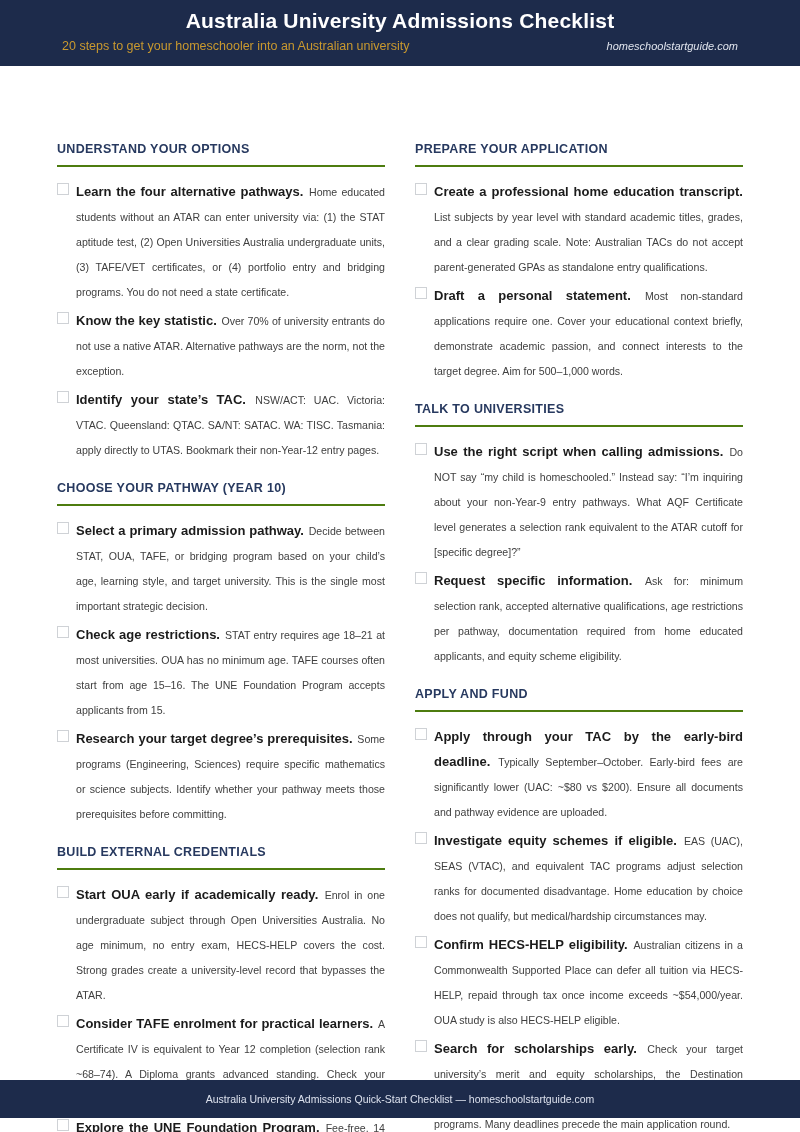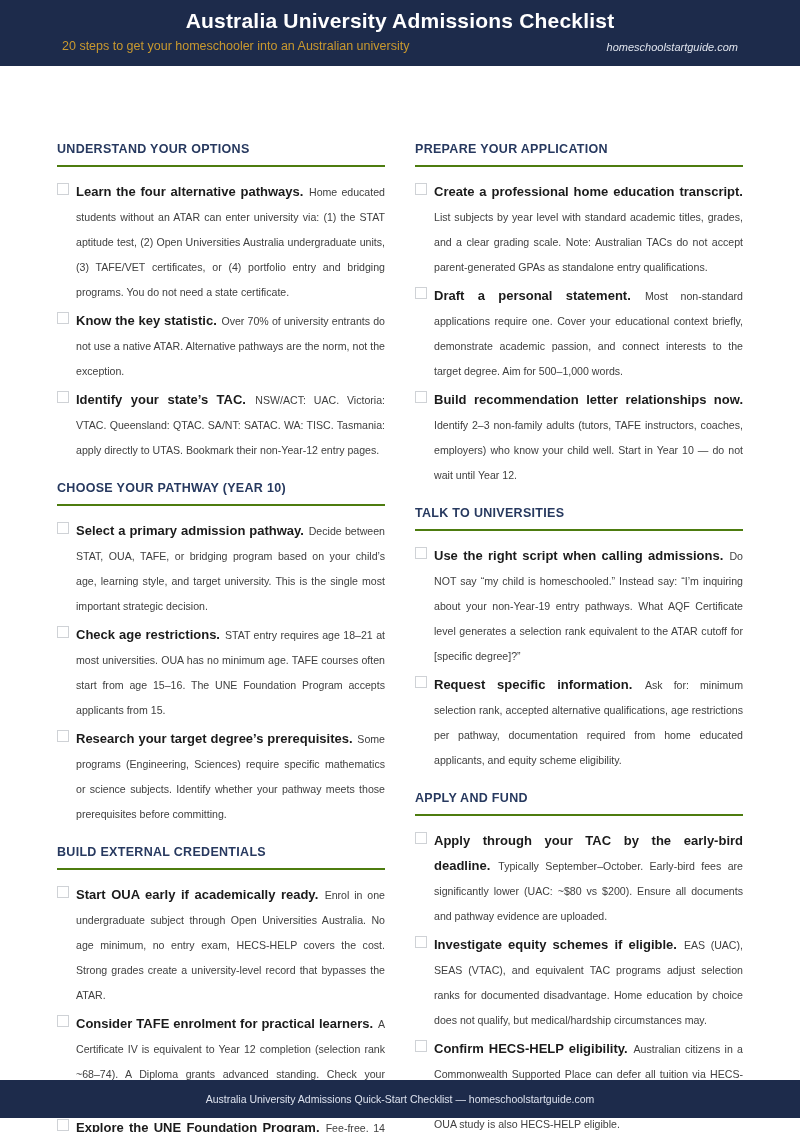--- a/index.html
+++ b/index.html
@@ -8,21 +8,21 @@
     width: 800px; height: 1132px; position: relative; overflow: hidden; background: #ffffff;
   }
   
   .header {
     background: #1d2b4b; height: 66px; padding: 0 62px; box-sizing: border-box;
     color: #ffffff;
   }
   .header h1 {
     margin: 0; padding-top: 9px; font-size: 21px; font-weight: 700; letter-spacing: 0.2px; text-align: center;
   }
-  .header-row { display: flex; justify-content: space-between; align-items: flex-end; margin-top: 6px; }
+  .header-row { display: flex; justify-content: space-between; align-items: center; margin-top: 6px; }
   .subtitle { color: #c9992f; font-size: 12.5px; }
   .site { color: #dfe3ec; font-size: 11px; font-style: italic; }
   
   .main { display: flex; gap: 30px; padding: 76px 57px 0 57px; box-sizing: border-box; }
   .col { width: 328px; }
   .section { margin-top: 19px; }
   .section:first-child { margin-top: 0; }
   .section-heading {
     margin: 0; font-size: 12.5px; font-weight: 700; color: #27395f; letter-spacing: 0.3px;
     border-bottom: 2px solid #4d7c0f; padding-bottom: 9px;
@@ -130,34 +130,30 @@
   <div class="item">
     <span class="checkbox"></span>
     <p class="item-text"><strong class="lead">Create a professional home education transcript.</strong> <span class="detail">List subjects by year level with standard academic titles, grades, and a clear grading scale. Note: Australian TACs do not accept parent-generated GPAs as standalone entry qualifications.</span></p>
   </div>
 
   <div class="item">
     <span class="checkbox"></span>
     <p class="item-text"><strong class="lead">Draft a personal statement.</strong> <span class="detail">Most non-standard applications require one. Cover your educational context briefly, demonstrate academic passion, and connect interests to the target degree. Aim for 500–1,000 words.</span></p>
   </div>
 
-  <div class="item">
-    <span class="checkbox"></span>
-    <p class="item-text"><strong class="lead">Build recommendation letter relationships now.</strong> <span class="detail">Identify 2–3 non-family adults (tutors, TAFE instructors, coaches, employers) who know your child well. Start in Year 10 — do not wait until Year 12.</span></p>
-  </div>
 
 </div>
   </div>
 
   <div class="section">
     <h2 class="section-heading">TALK TO UNIVERSITIES</h2>
     <div class="items">
   <div class="item">
     <span class="checkbox"></span>
-    <p class="item-text"><strong class="lead">Use the right script when calling admissions.</strong> <span class="detail">Do NOT say “my child is homeschooled.” Instead say: “I’m inquiring about your non-Year-19 entry pathways. What AQF Certificate level generates a selection rank equivalent to the ATAR cutoff for [specific degree]?”</span></p>
+    <p class="item-text"><strong class="lead">Use the right script when calling admissions.</strong> <span class="detail">Do NOT say “my child is homeschooled.” Instead say: “I’m inquiring about your non-Year-9 entry pathways. What AQF Certificate level generates a selection rank equivalent to the ATAR cutoff for [specific degree]?”</span></p>
   </div>
 
   <div class="item">
     <span class="checkbox"></span>
     <p class="item-text"><strong class="lead">Request specific information.</strong> <span class="detail">Ask for: minimum selection rank, accepted alternative qualifications, age restrictions per pathway, documentation required from home educated applicants, and equity scheme eligibility.</span></p>
   </div>
 </div>
   </div>
 
   <div class="section">

